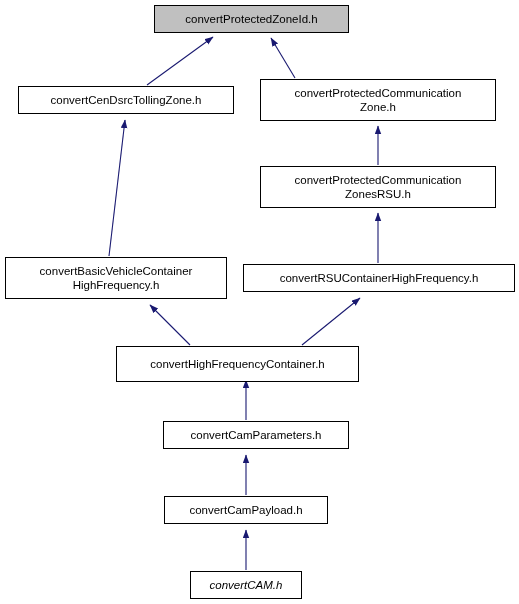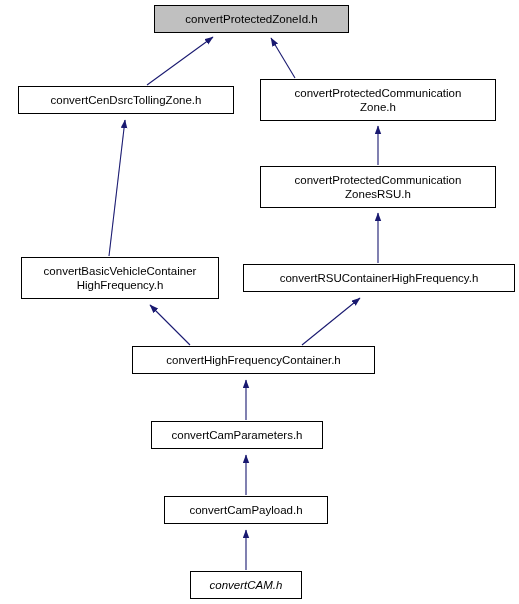--- a/index.html
+++ b/index.html
@@ -90,31 +90,31 @@
     <span>convertProtectedZoneId.h</span>
   </div>
   <div class="node" style="left:260px; top:79px; width:236px; height:42px;">
     <span>convertProtectedCommunication
 Zone.h</span>
   </div>
   <div class="node" style="left:260px; top:166px; width:236px; height:42px;">
     <span>convertProtectedCommunication
 ZonesRSU.h</span>
   </div>
-  <div class="node" style="left:21px; top:257px; width:198px; height:42px;">
+  <div class="node" style="left:5px; top:257px; width:222px; height:42px;">
     <span>convertBasicVehicleContainer
 HighFrequency.h</span>
   </div>
   <div class="node" style="left:243px; top:264px; width:272px; height:28px;">
     <span>convertRSUContainerHighFrequency.h</span>
   </div>
-  <div class="node" style="left:132px; top:346px; width:243px; height:28px;">
+  <div class="node" style="left:116px; top:346px; width:243px; height:36px;">
     <span>convertHighFrequencyContainer.h</span>
   </div>
-  <div class="node" style="left:151px; top:421px; width:172px; height:28px;">
+  <div class="node" style="left:163px; top:421px; width:186px; height:28px;">
     <span>convertCamParameters.h</span>
   </div>
   <div class="node" style="left:164px; top:496px; width:164px; height:28px;text-align:right;">
     <span>convertCamPayload.h</span>
   </div>
   <div class="node" style="left:190px; top:571px; width:112px; height:28px;font-style:italic;">
     <span>convertCAM.h</span>
   </div>
 </div>
 

